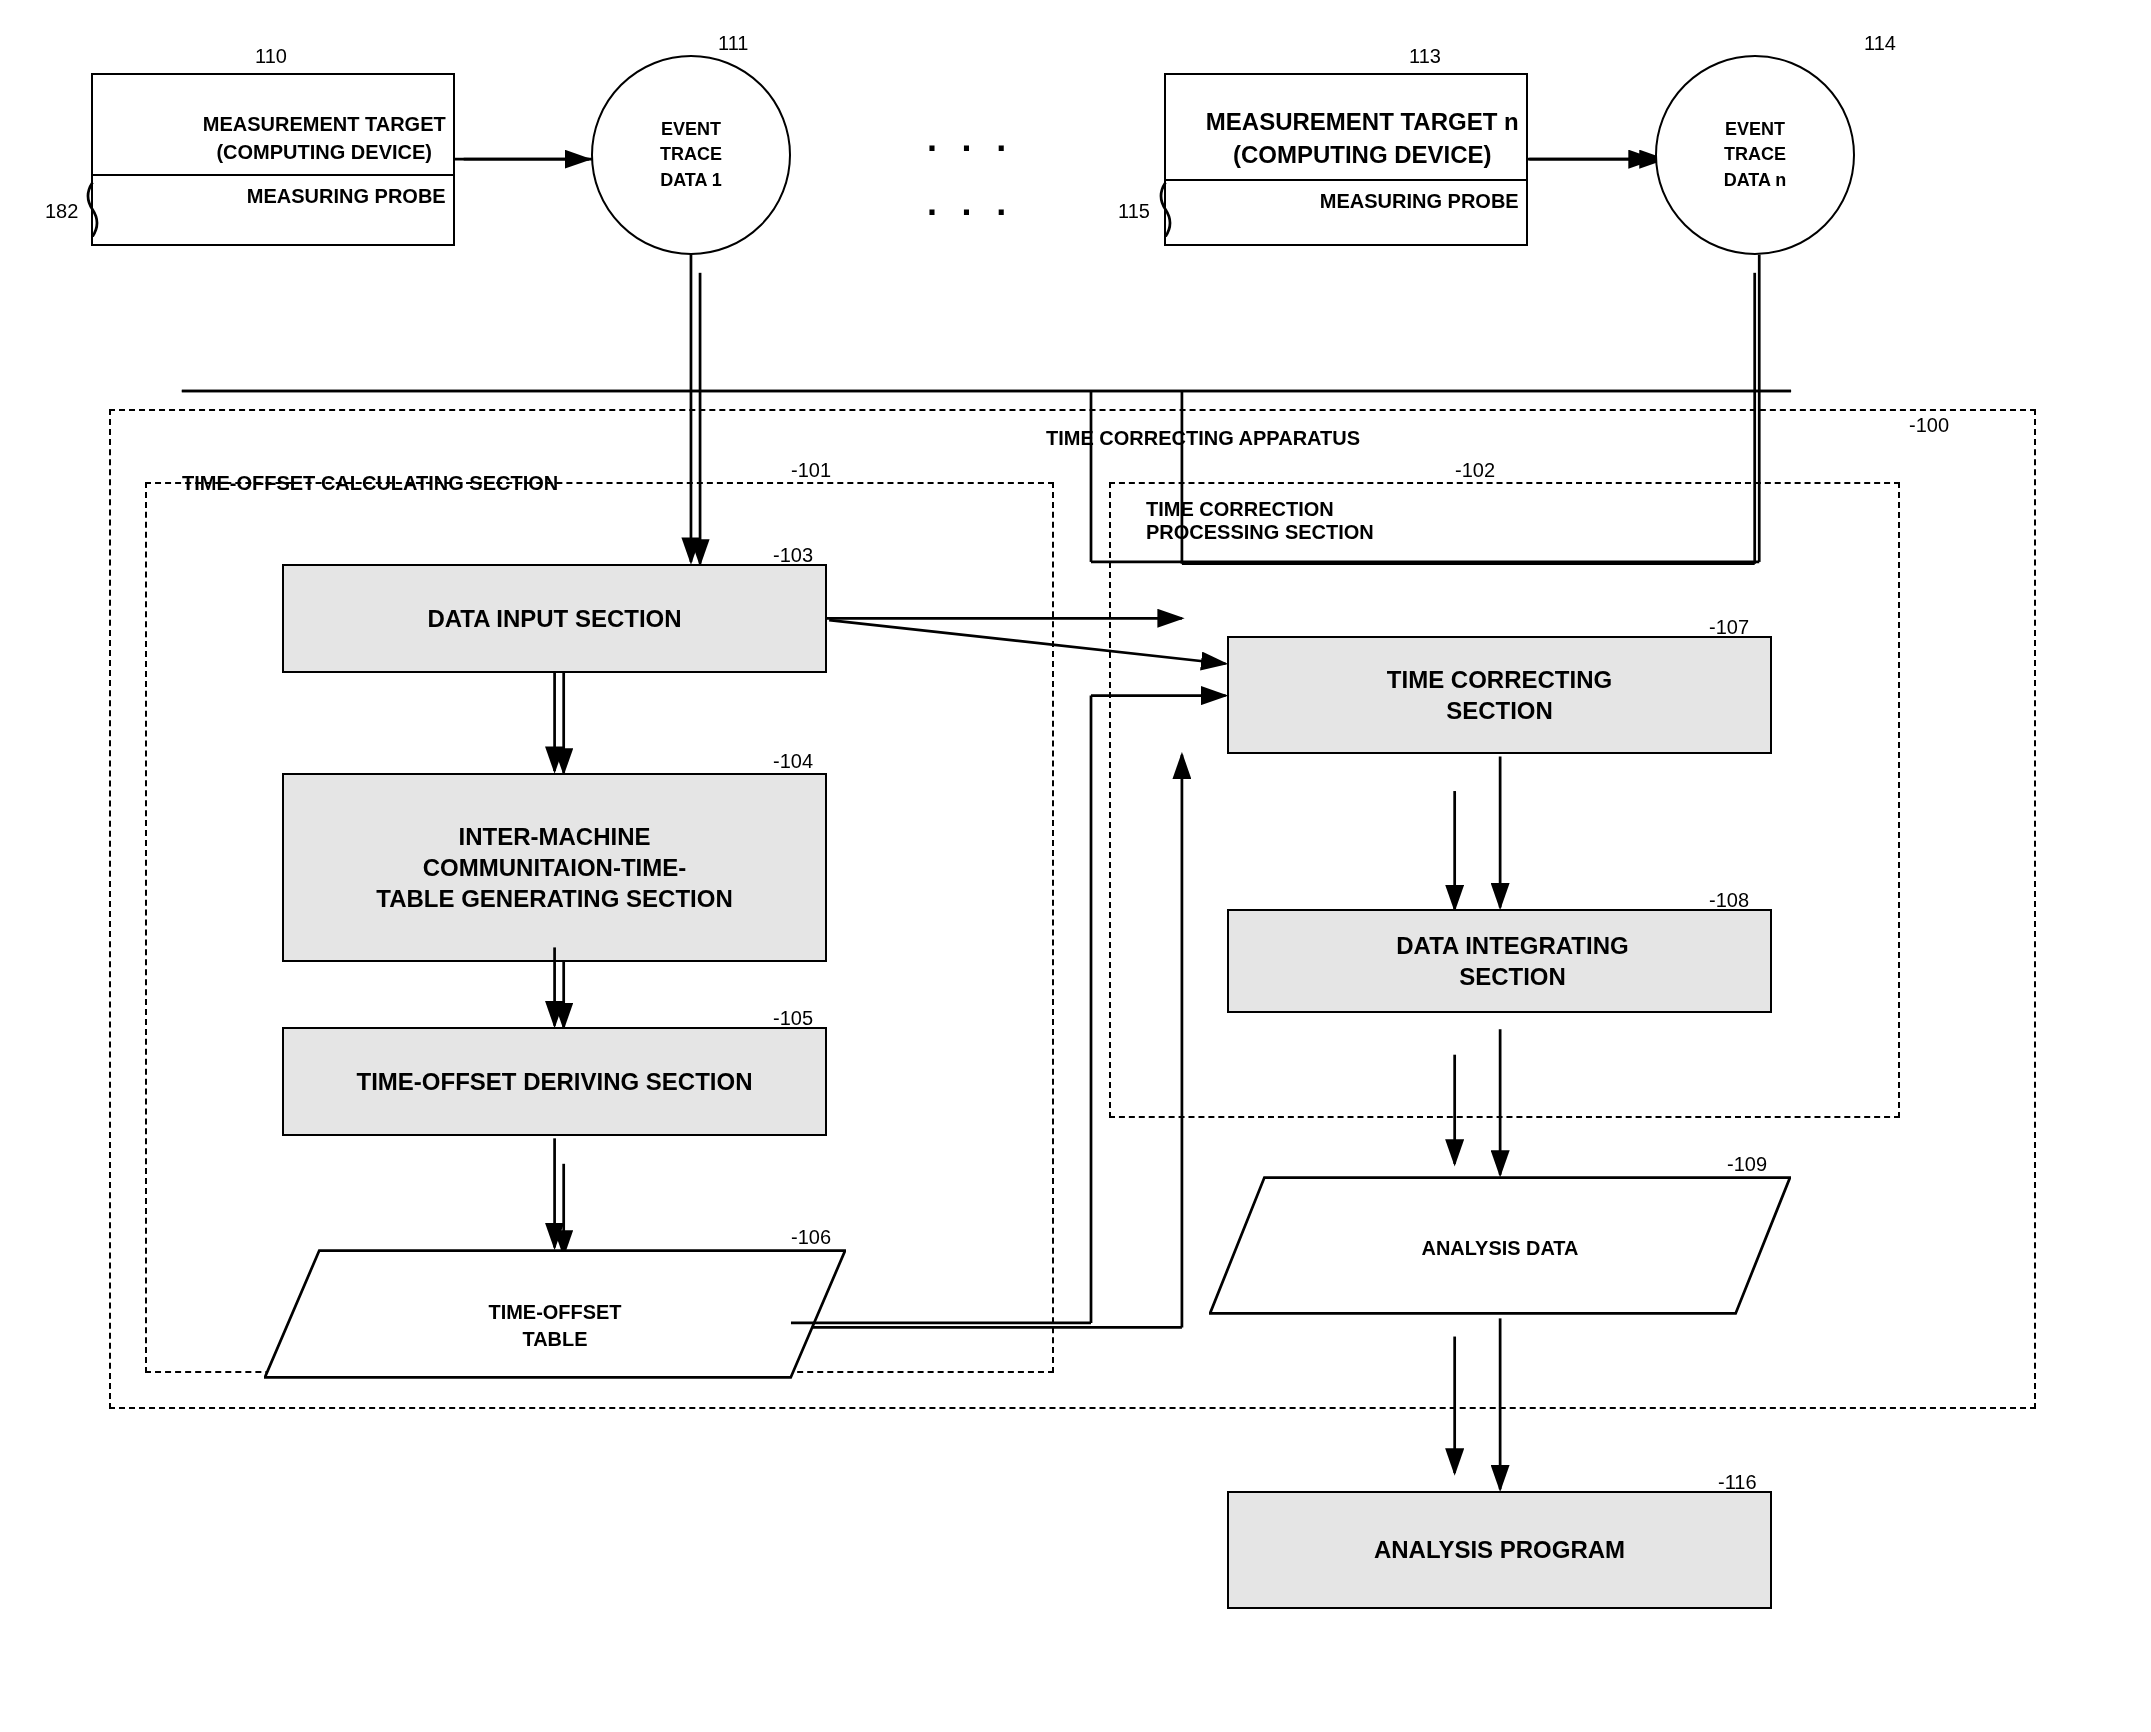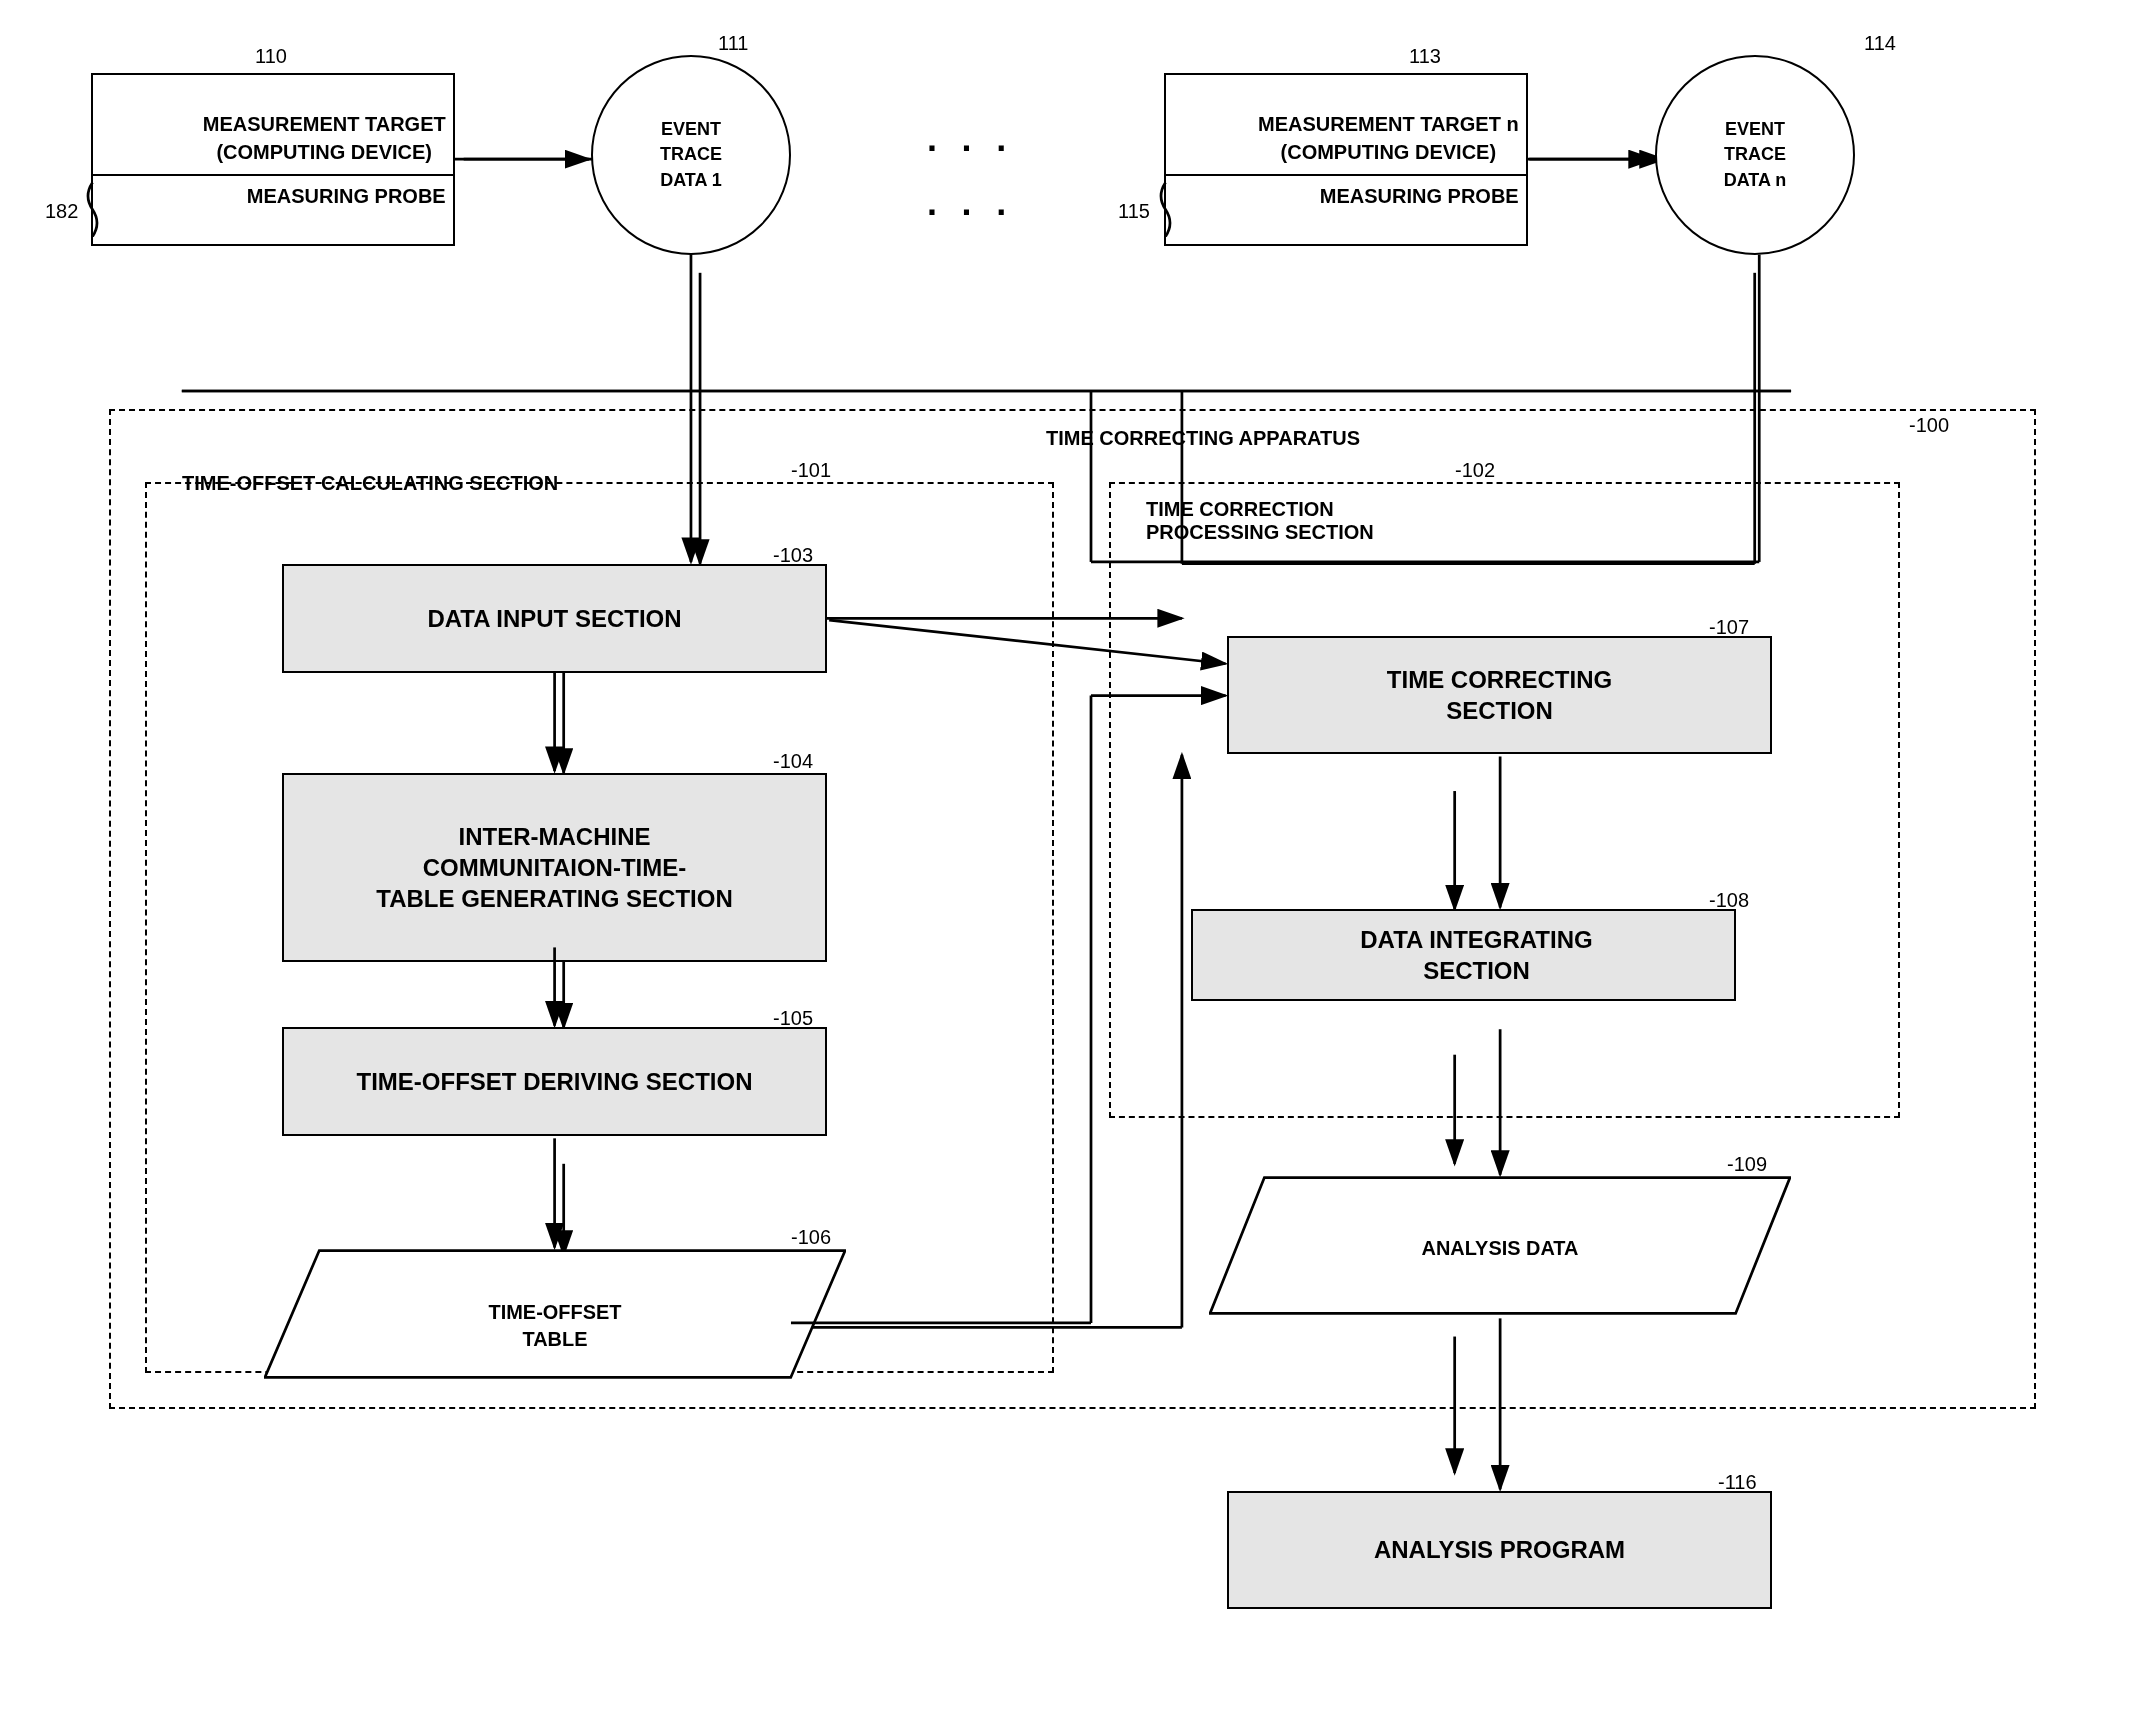--- a/index.html
+++ b/index.html
@@ -155,21 +155,21 @@
 
   <div class="box-rounded" style="left:591px; top:55px; width:200px; height:200px;">
     <div style="font-size:18px; font-weight:bold; line-height:1.4; padding:9px;">EVENT<br>TRACE<br>DATA 1</div>
   </div>
   <div class="ref-num" style="left:718px; top:32px;">111</div>
 
   <div class="label" style="left:927px; top:118px; font-size:36px; font-weight:bold; letter-spacing:7.3px;">. . .</div>
   <div class="label" style="left:927px; top:182px; font-size:36px; font-weight:bold; letter-spacing:7.3px;">. . .</div>
 
   <div class="box" style="left:1164px; top:73px; width:364px; height:173px; flex-direction:column;">
-    <div style="font-size:20px; font-weight:bold; line-height:1.4; padding:7.3px;">MEASUREMENT TARGET n<br>(COMPUTING DEVICE)</div>
+    <div style="font-size:24px; font-weight:bold; line-height:1.4; padding:7.3px;">MEASUREMENT TARGET n<br>(COMPUTING DEVICE)</div>
     <div style="width:100%; border-top:2.7px solid #000;"></div>
     <div style="font-size:20px; font-weight:bold; padding:7.3px;">MEASURING PROBE</div>
   </div>
   <div class="ref-num" style="left:1409px; top:45px;">113</div>
 
   <svg style="position:absolute; left:1152px; top:182px; width:27px; height:55px;" viewBox="0 0 30 60" width="27" height="55">
     <path d="M15,0 Q5,15 15,30 Q25,45 15,60" stroke="#000" stroke-width="3" fill="none"></path>
   </svg>
   <div class="ref-num" style="left:1118px; top:200px;">115</div>
 
@@ -210,21 +210,21 @@
 
   <div class="outer-dashed" style="left:1109px; top:482px; width:791px; height:636px;"></div>
   <div class="ref-num" style="left:1455px; top:459px;">-102</div>
   <div class="section-label" style="left:1146px; top:498px;">TIME CORRECTION<br>PROCESSING SECTION</div>
 
   <div class="inner-box" style="left:1227px; top:636px; width:545px; height:118px;">
     <div>TIME CORRECTING<br>SECTION</div>
   </div>
   <div class="ref-num" style="left:1709px; top:616px;">-107</div>
 
-  <div class="inner-box" style="left:1191px; top:909px; width:545px; height:92px;padding-left:26px;">
+  <div class="inner-box" style="left:1227px; top:909px; width:545px; height:104px;padding-left:26px;">
     <div>DATA INTEGRATING<br>SECTION</div>
   </div>
   <div class="ref-num" style="left:1709px; top:889px;">-108</div>
 
   <svg style="position:absolute; left:1209px; top:1173px; width:582px; height:145px;" viewBox="0 0 640 160" width="582" height="145">
     <polygon points="60,5 640,5 580,155 0,155" stroke="#000" stroke-width="3" fill="#fff"></polygon>
     <text x="320" y="90" text-anchor="middle" font-size="22" font-weight="bold" fill="#000">ANALYSIS DATA</text>
   </svg>
   <div class="ref-num" style="left:1727px; top:1153px;">-109</div>
 

